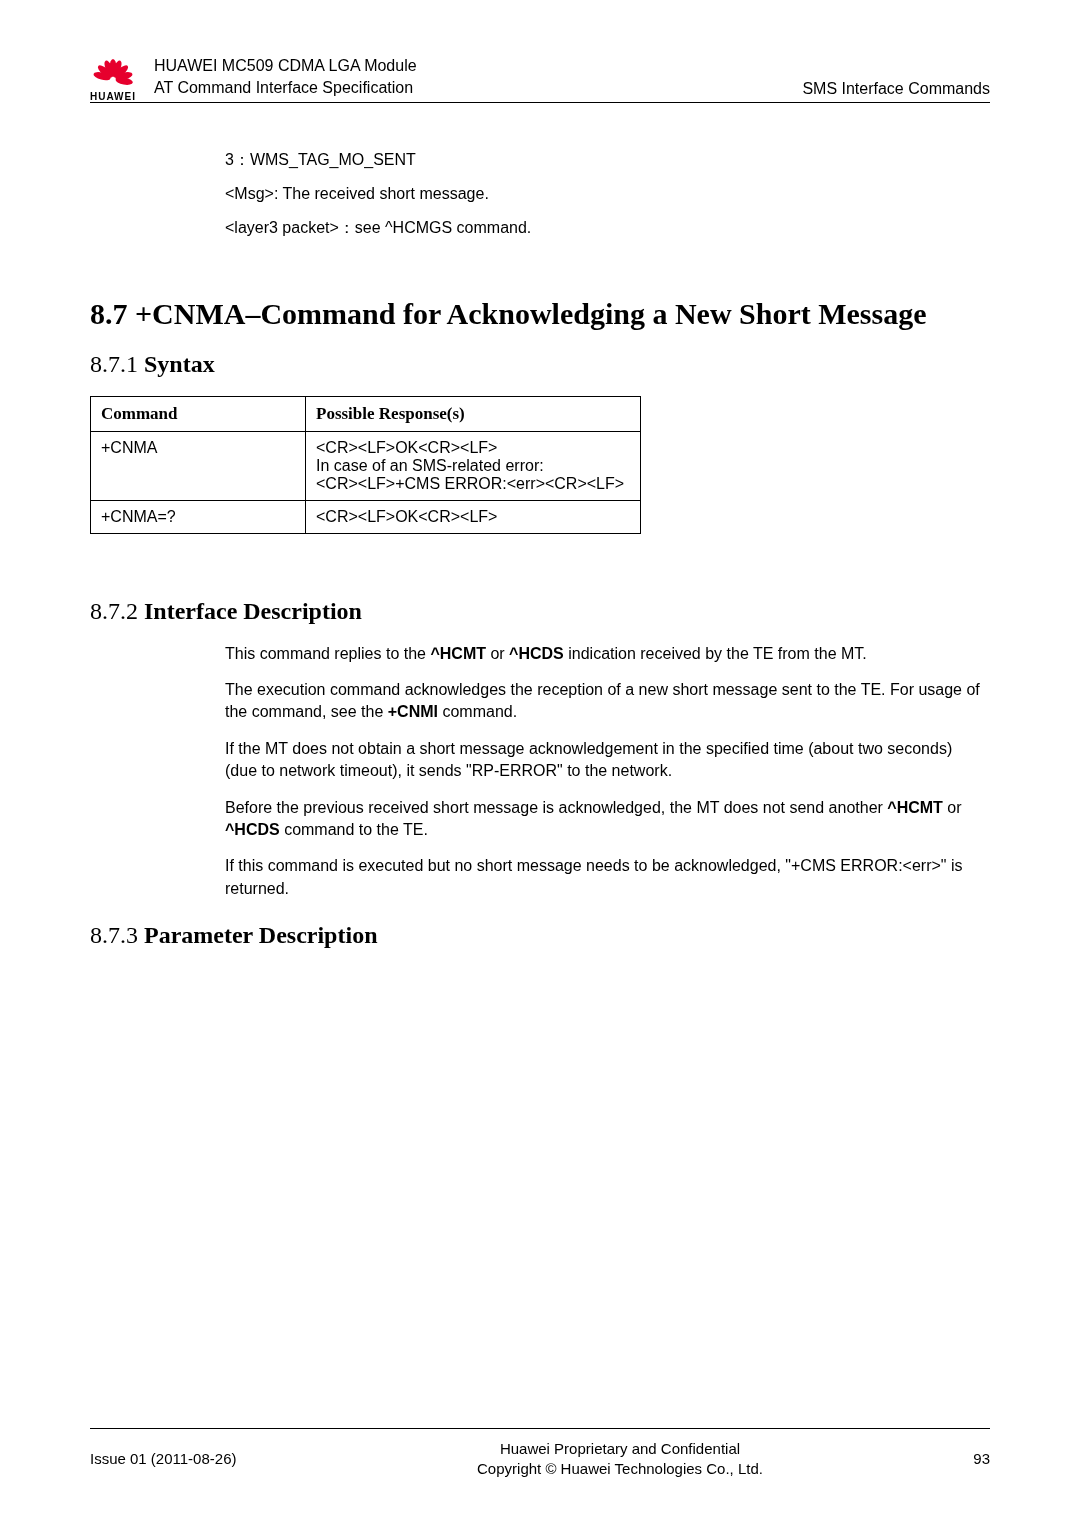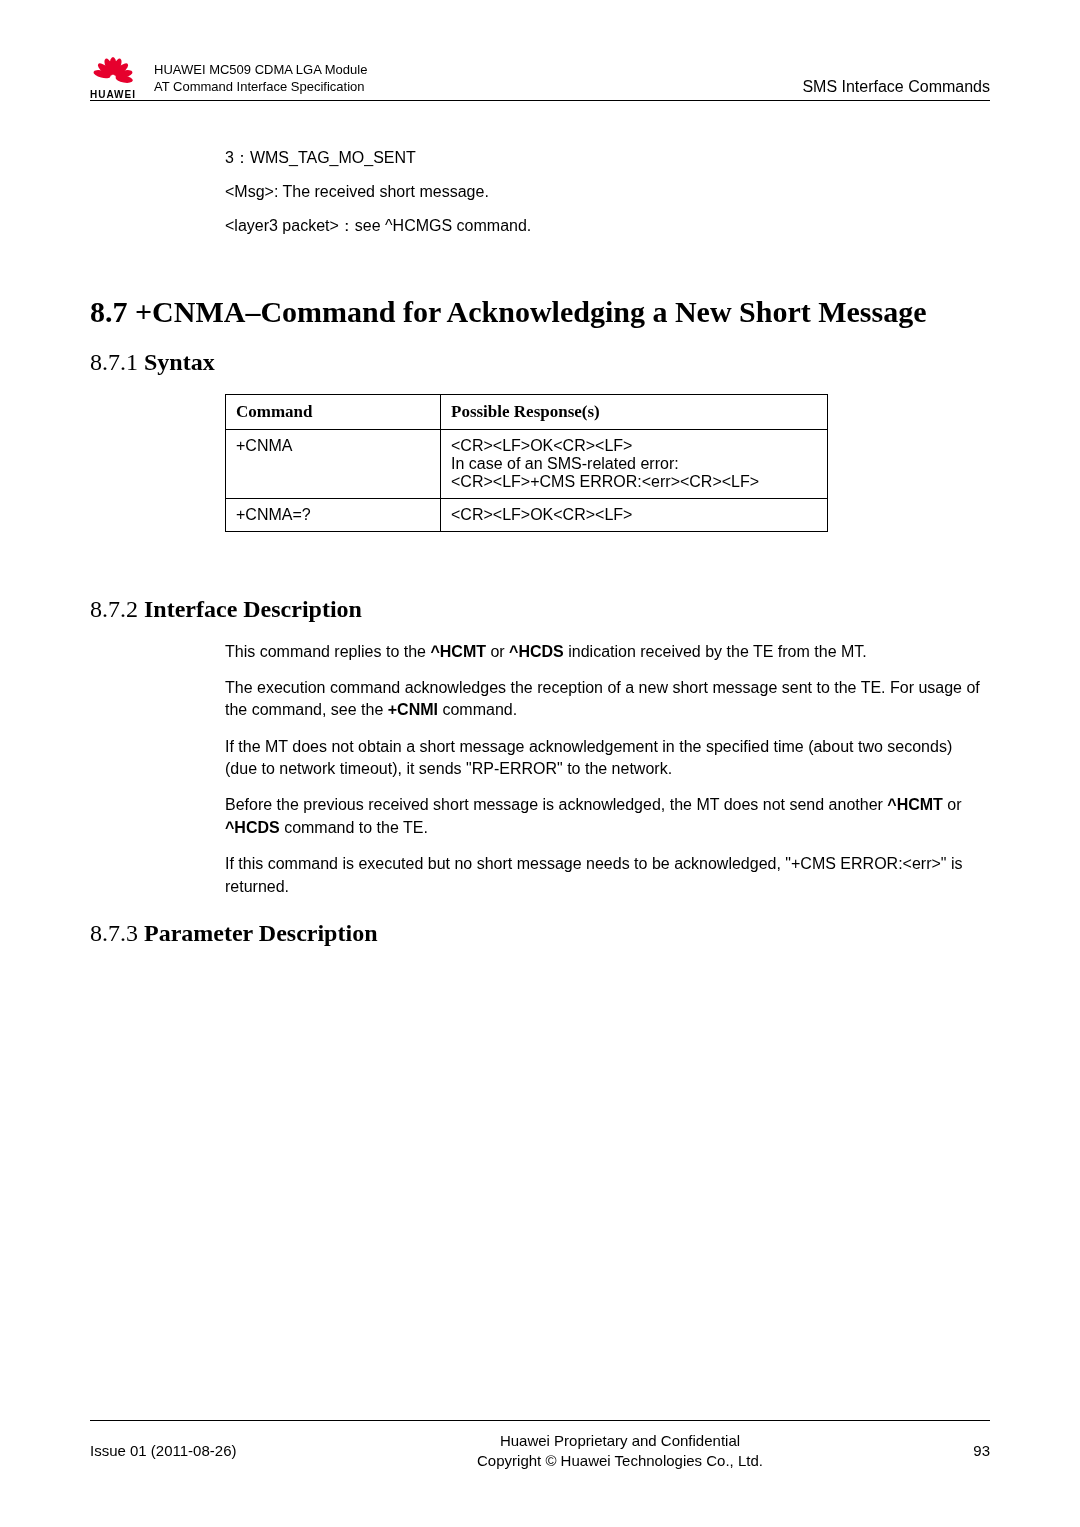--- a/index.html
+++ b/index.html
@@ -33,21 +33,21 @@
   }
   .logo-text {
     font-size: 10px;
     letter-spacing: 1px;
     font-weight: bold;
     color: #000;
     margin-top: 2px;
   }
   .header-titles {
     flex: 1;
-    font-size: 13px;
+    font-size: 16px;
     line-height: 1.35;
     padding-bottom: 2px;
   }
   .header-right {
     font-size: 16px;
     padding-bottom: 2px;
   }
   .content {
     padding-left: 135px;
     padding-top: 45px;
@@ -68,22 +68,21 @@
     font-family: "Book Antiqua", Palatino, Georgia, serif;
     font-size: 24px;
     margin-top: 18px;
     margin-bottom: 18px;
     padding-left: 0;
   }
   h2.subsection .num { font-weight: normal; }
   h2.subsection .title { font-weight: bold; text-align: right; }
   table.syntax {
     border-collapse: collapse;
-    width: 603px;
-    margin-left: 135px;
+    width: 551px;
     margin-top: 5px;
     margin-bottom: 10px;
     font-size: 16px;
   }
   table.syntax th, table.syntax td {
     border: 1px solid #000;
     padding: 7px 10px;
     text-align: left;
     vertical-align: top;
   }
@@ -94,21 +93,21 @@
   }
   .desc-block {
     padding-left: 135px;
     padding-right: 10px;
     font-size: 16px;
     line-height: 1.4;
   }
   .desc-block p { margin-top: 14px; }
   .footer {
     position: absolute;
-    bottom: 56px;
+    bottom: 48px;
     left: 90px;
     right: 90px;
     border-top: 1px solid #000;
     display: flex;
     align-items: center;
     font-size: 15px;
     padding-top: 10px;
   }
   .footer .left { flex: 0 0 220px; }
   .footer .center { flex: 1; text-align: center; line-height: 1.35; }

